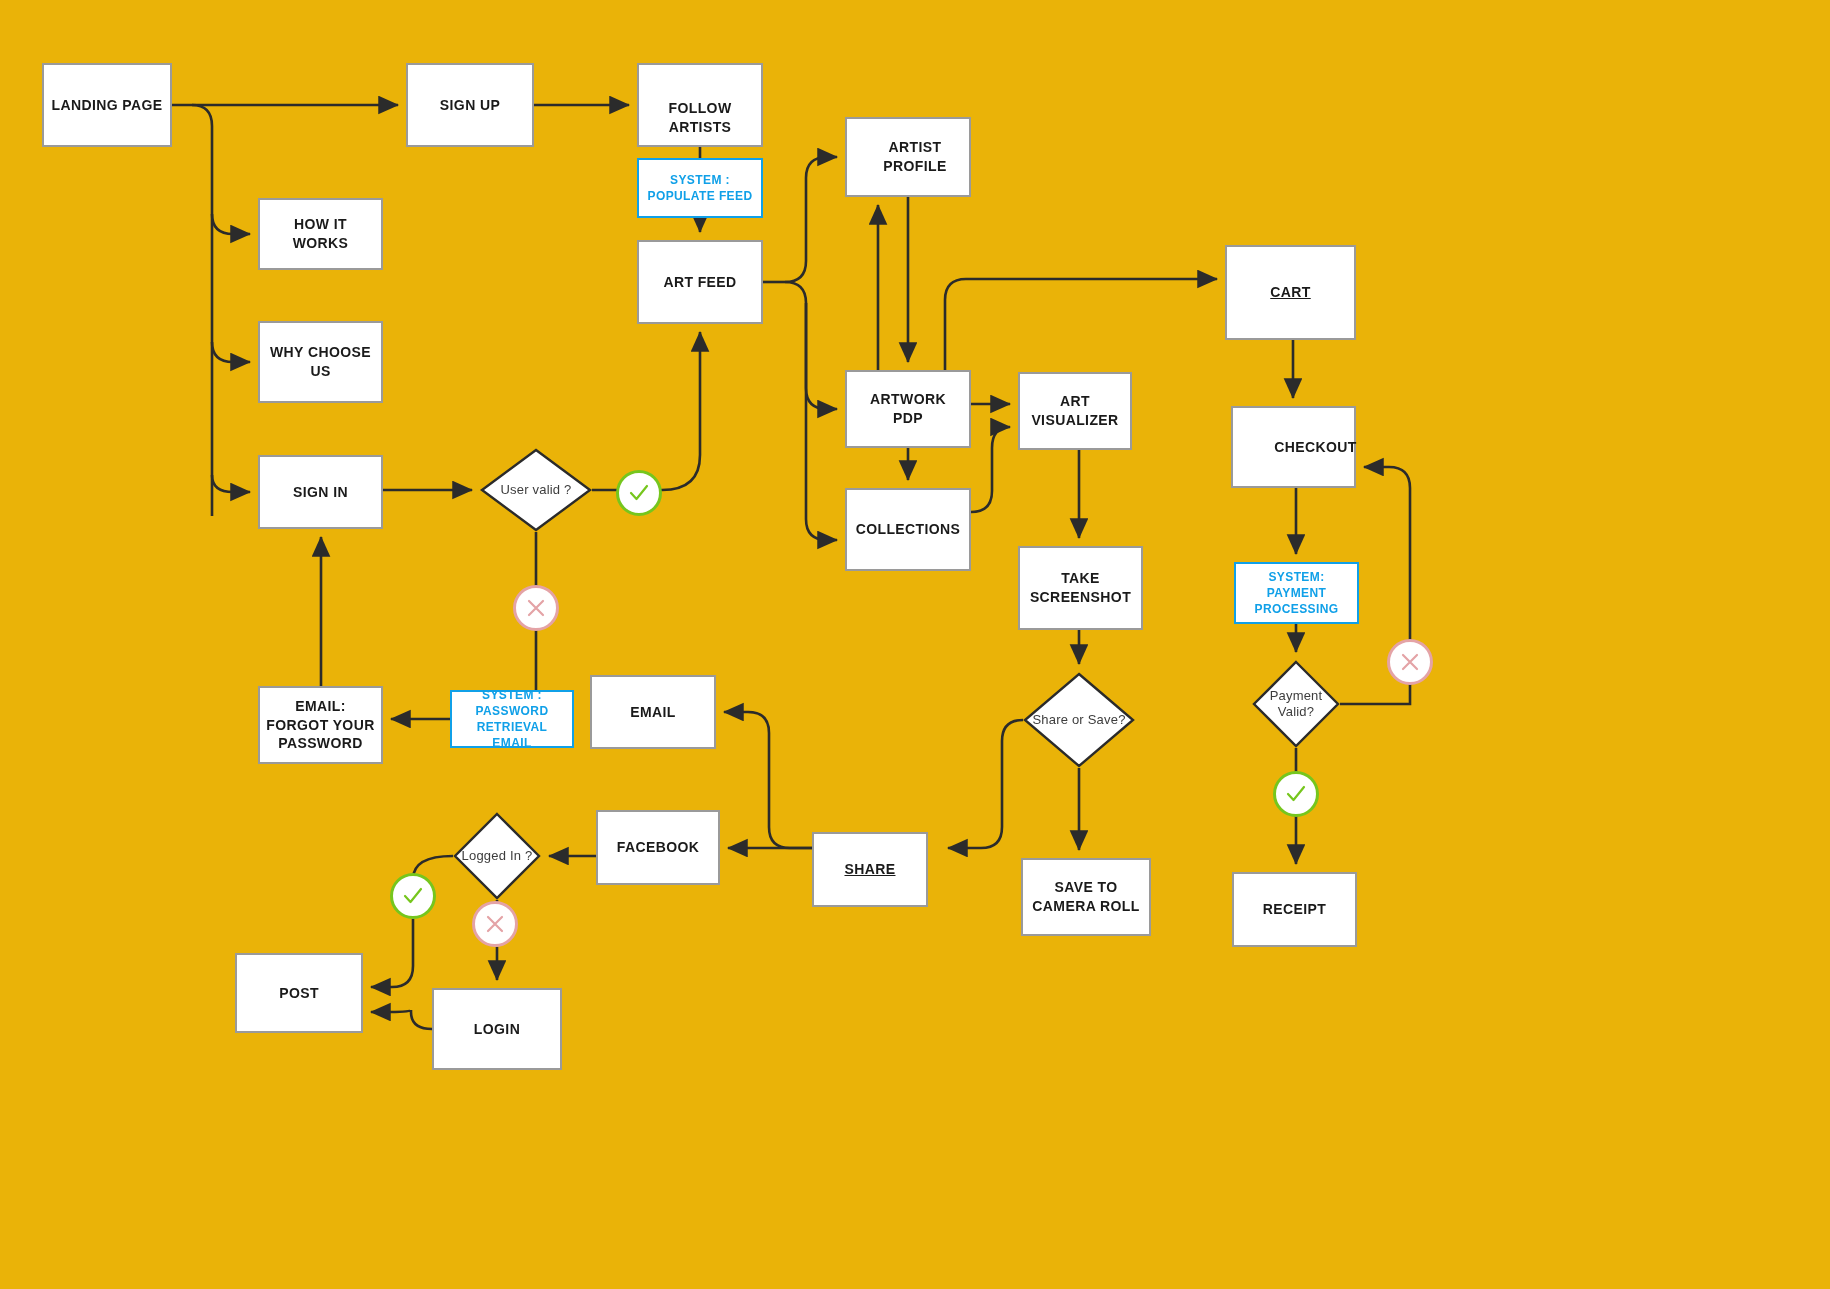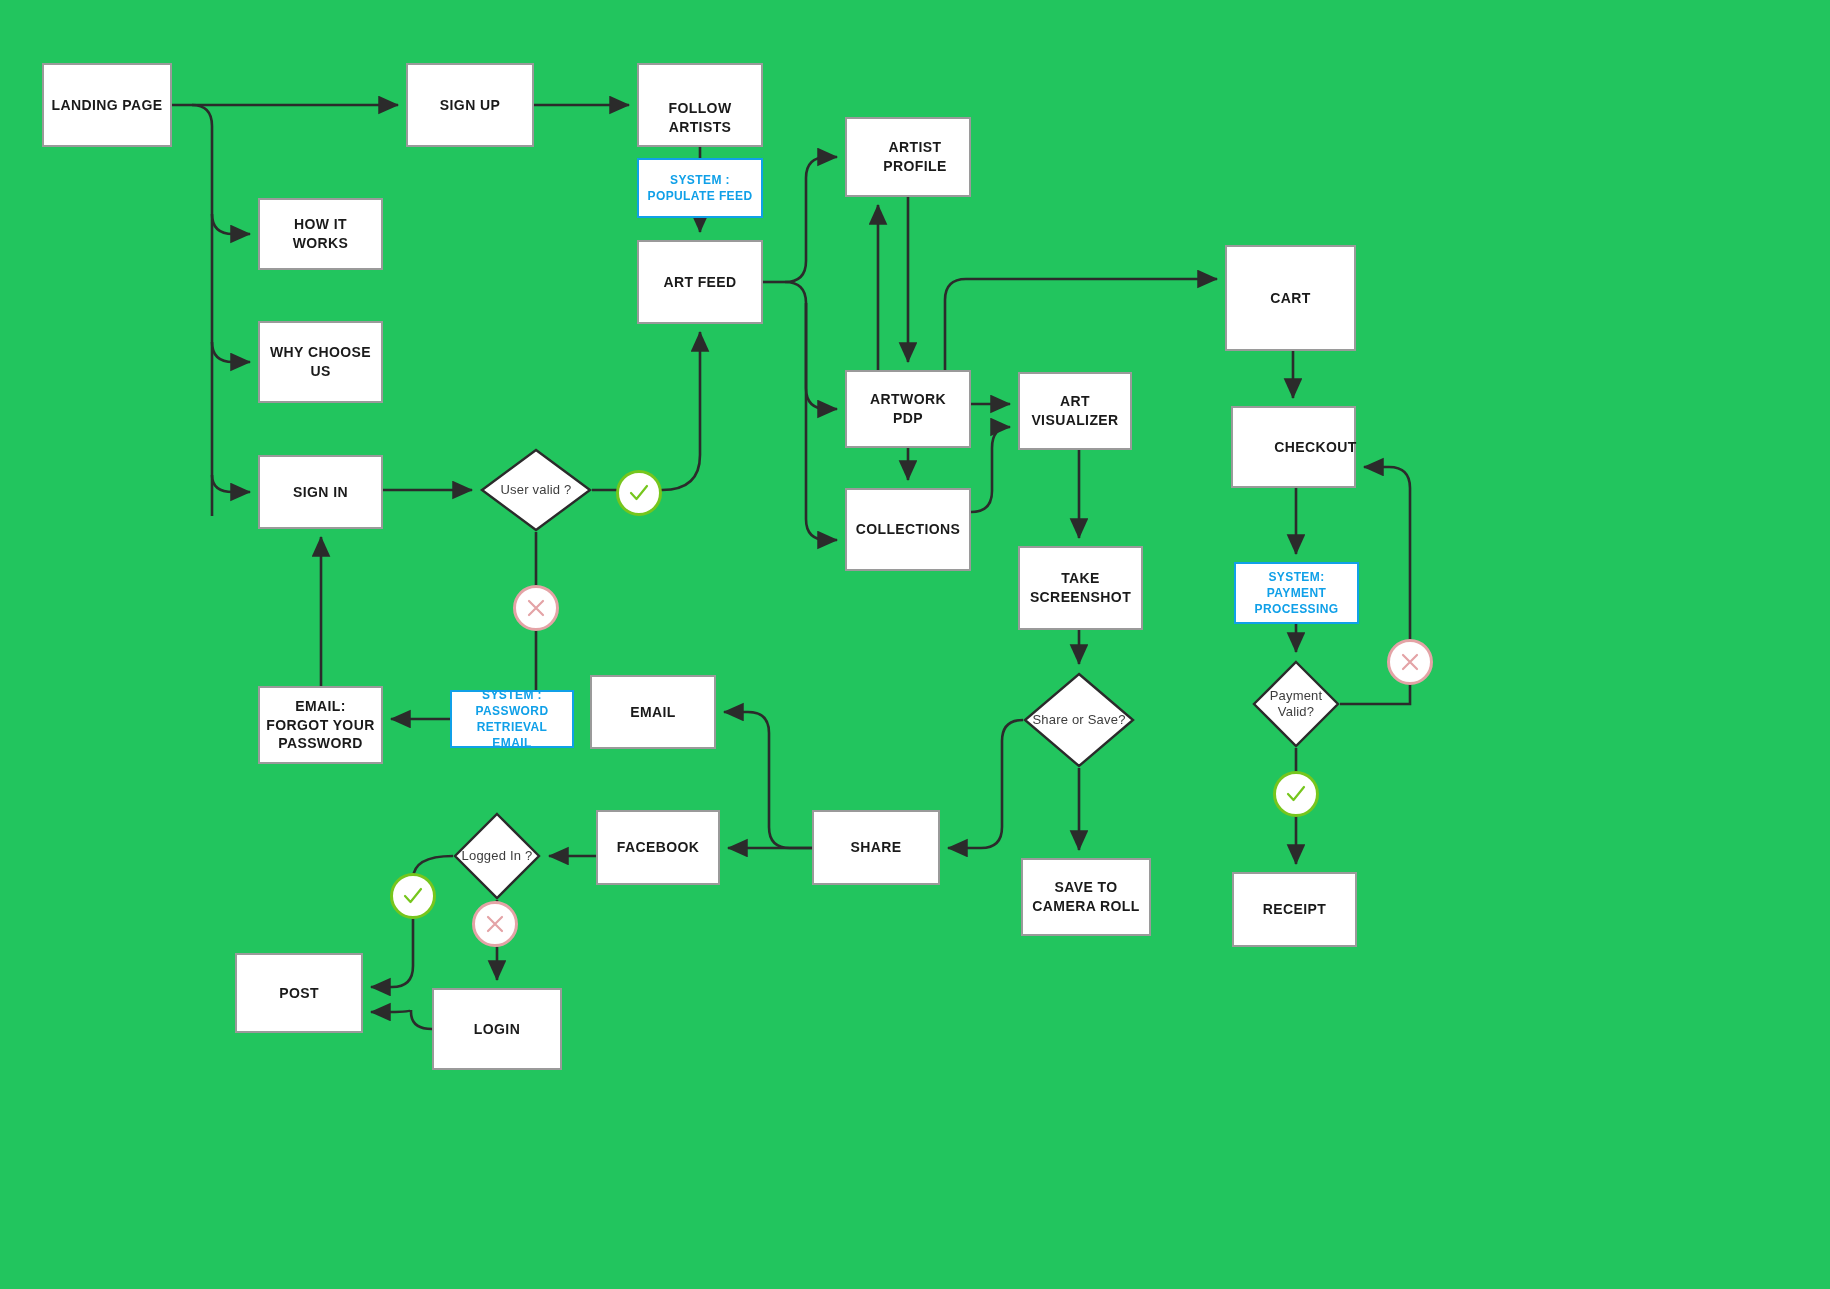--- a/index.html
+++ b/index.html
@@ -4,21 +4,21 @@
 <style>
   html, body {
     margin: 0;
     padding: 0;
     background: #ffffff;
   }
   #canvas {
     position: relative;
     width: 1830px;
     height: 1289px;
-    background: #22c55e;
+    background: #eab308;
     font-family: "Liberation Sans", sans-serif;
     overflow: hidden;
   }
   svg#edges {
     position: absolute;
     left: 0;
     top: 0;
     width: 1830px;
     height: 1289px;
     pointer-events: none;
@@ -225,21 +225,21 @@
   </div>
 
   <div class="node" style="left:1018px;top:546px;width:125px;height:84px;">
     <span class="label">TAKE SCREENSHOT</span>
   </div>
 
   <div class="node" style="left:1021px;top:858px;width:130px;height:78px;">
     <span class="label">SAVE TO CAMERA ROLL</span>
   </div>
 
-  <div class="node" style="left:1225px;top:245px;width:131px;height:106px;">
+  <div class="node" style="left:1225px;top:245px;width:131px;height:95px;text-decoration:underline;">
     <span class="label">CART</span>
   </div>
 
   <div class="node" style="left:1231px;top:406px;width:125px;height:82px;padding-left:44px;">
     <span class="label">CHECKOUT</span>
   </div>
 
   <div class="node system" style="left:1234px;top:562px;width:125px;height:62px;font-size:12px;">
     <span class="label">SYSTEM: PAYMENT PROCESSING</span>
   </div>
@@ -257,21 +257,21 @@
   </div>
 
   <div class="node" style="left:590px;top:675px;width:126px;height:74px;">
     <span class="label">EMAIL</span>
   </div>
 
   <div class="node" style="left:596px;top:810px;width:124px;height:75px;">
     <span class="label">FACEBOOK</span>
   </div>
 
-  <div class="node" style="left:812px;top:810px;width:128px;height:75px;">
+  <div class="node" style="left:812px;top:832px;width:116px;height:75px;text-decoration:underline;">
     <span class="label">SHARE</span>
   </div>
 
   <div class="node" style="left:235px;top:953px;width:128px;height:80px;">
     <span class="label">POST</span>
   </div>
 
   <div class="node" style="left:432px;top:988px;width:130px;height:82px;">
     <span class="label">LOGIN</span>
   </div>

